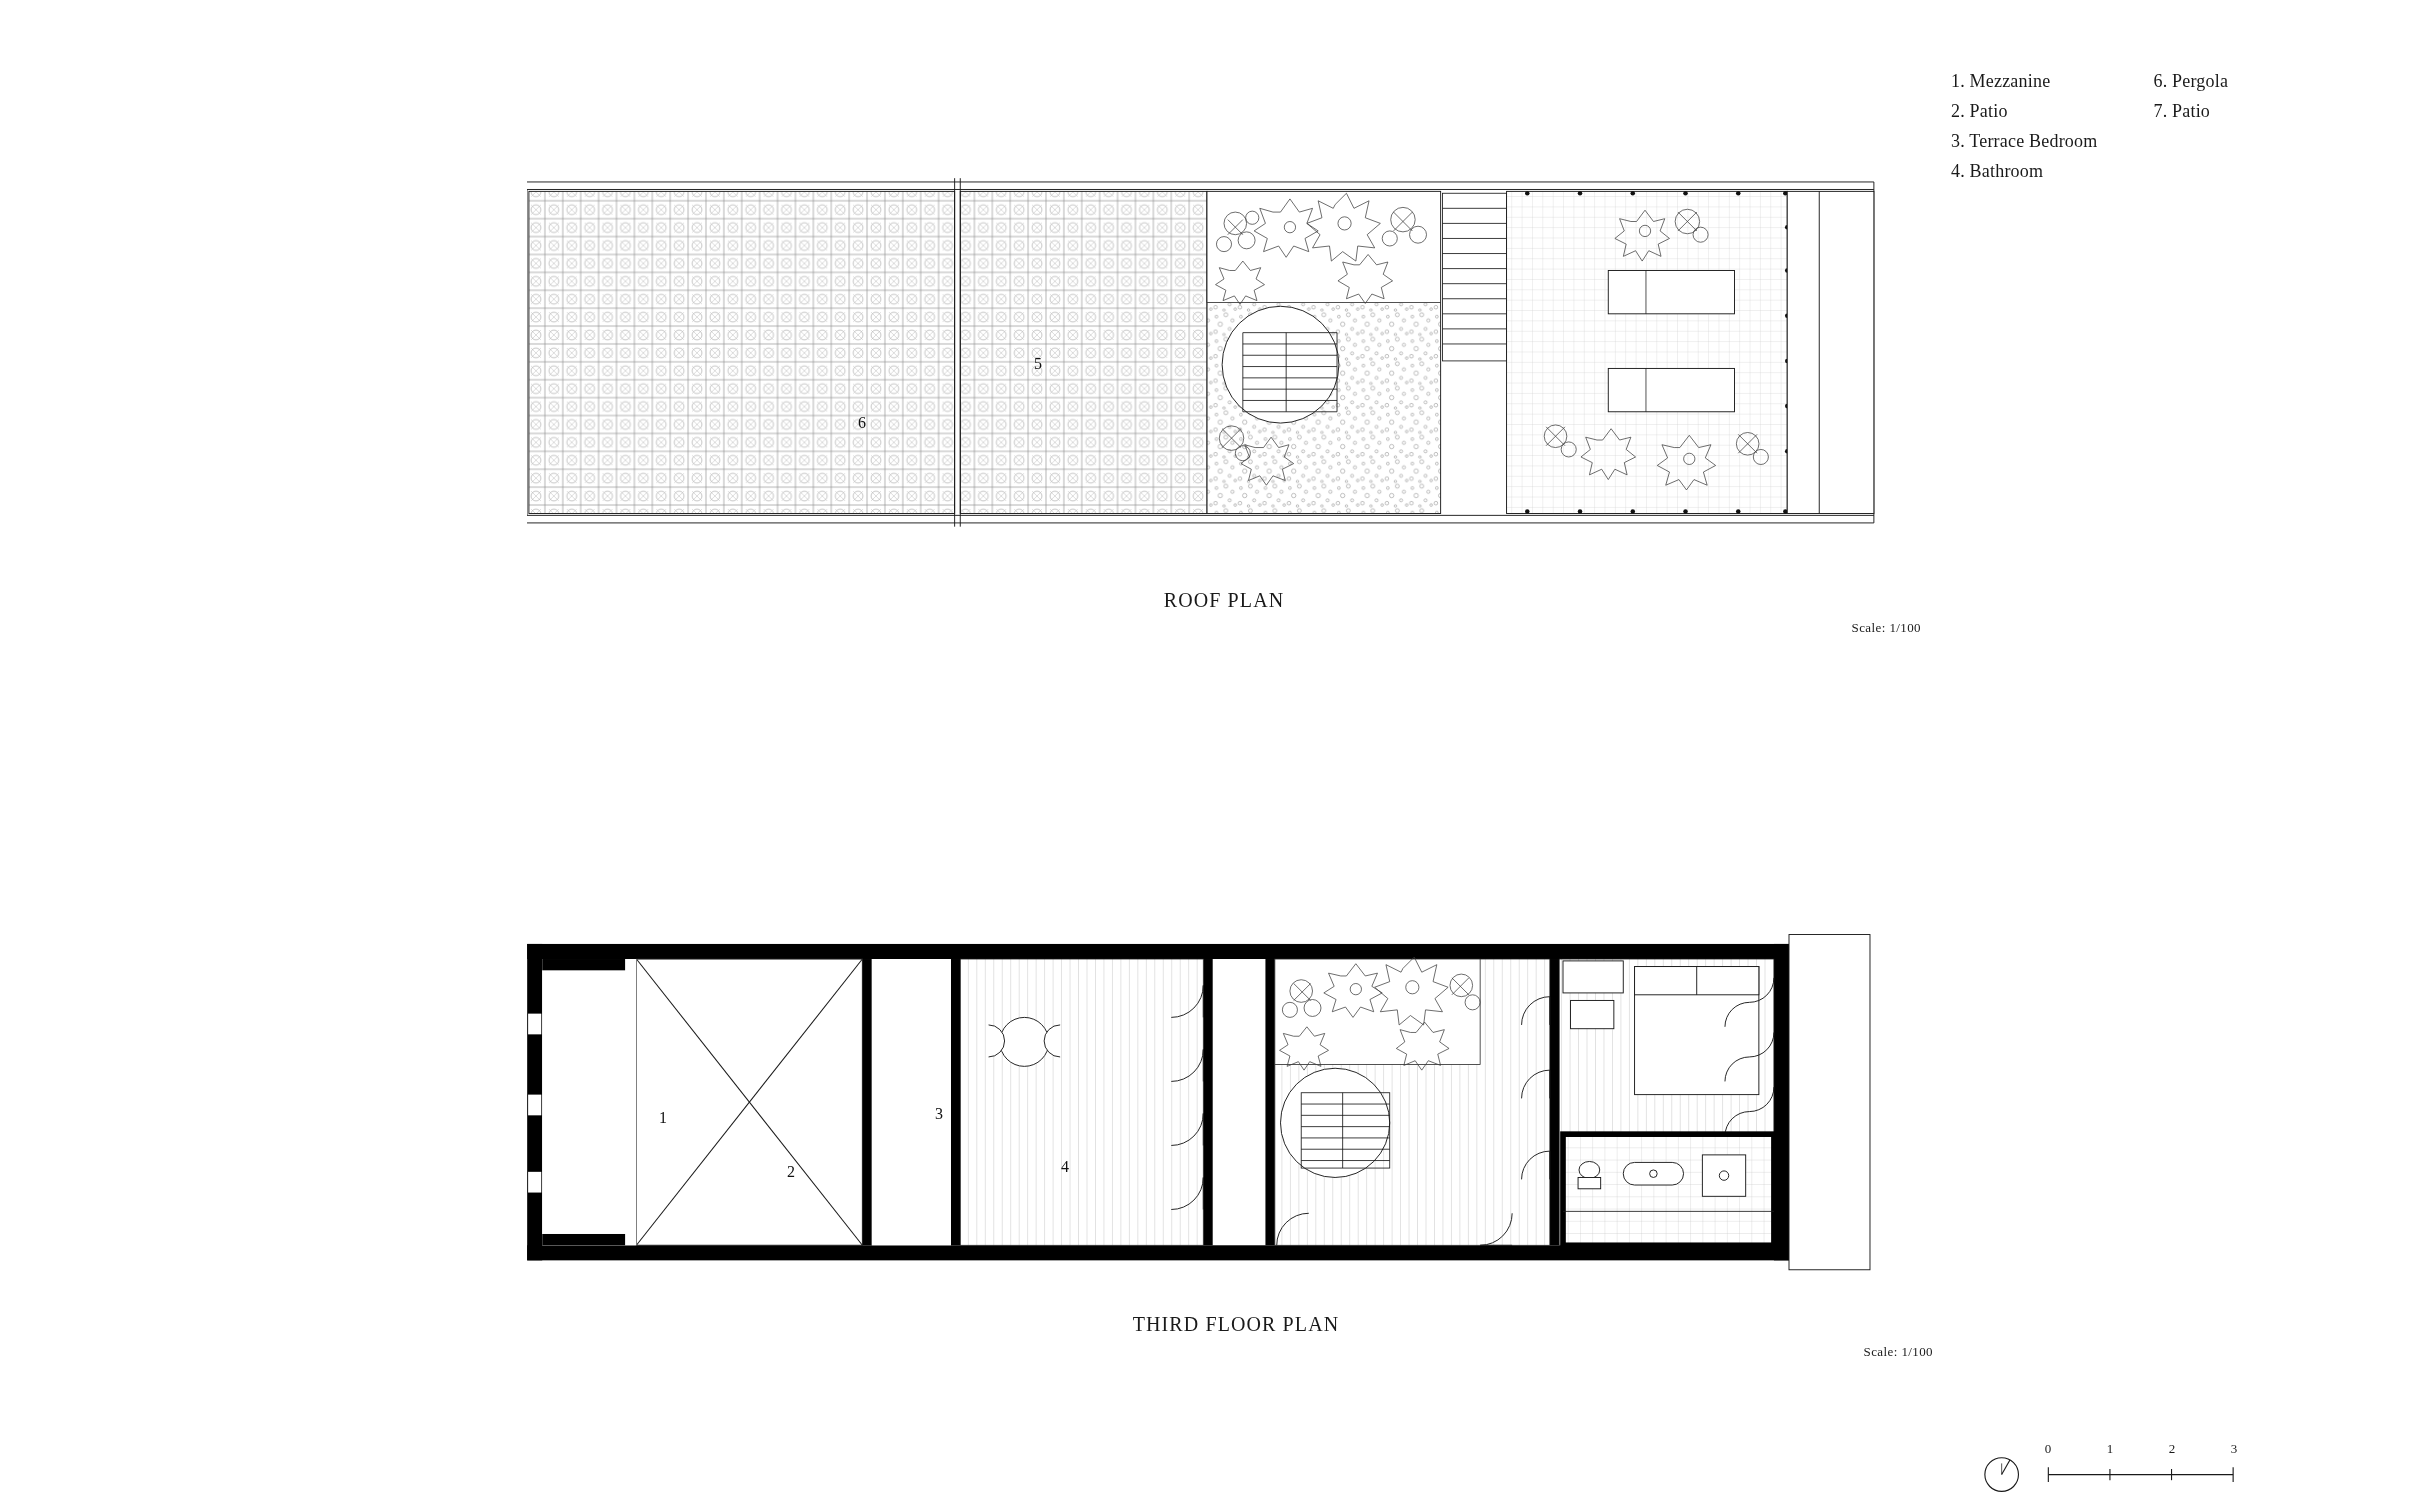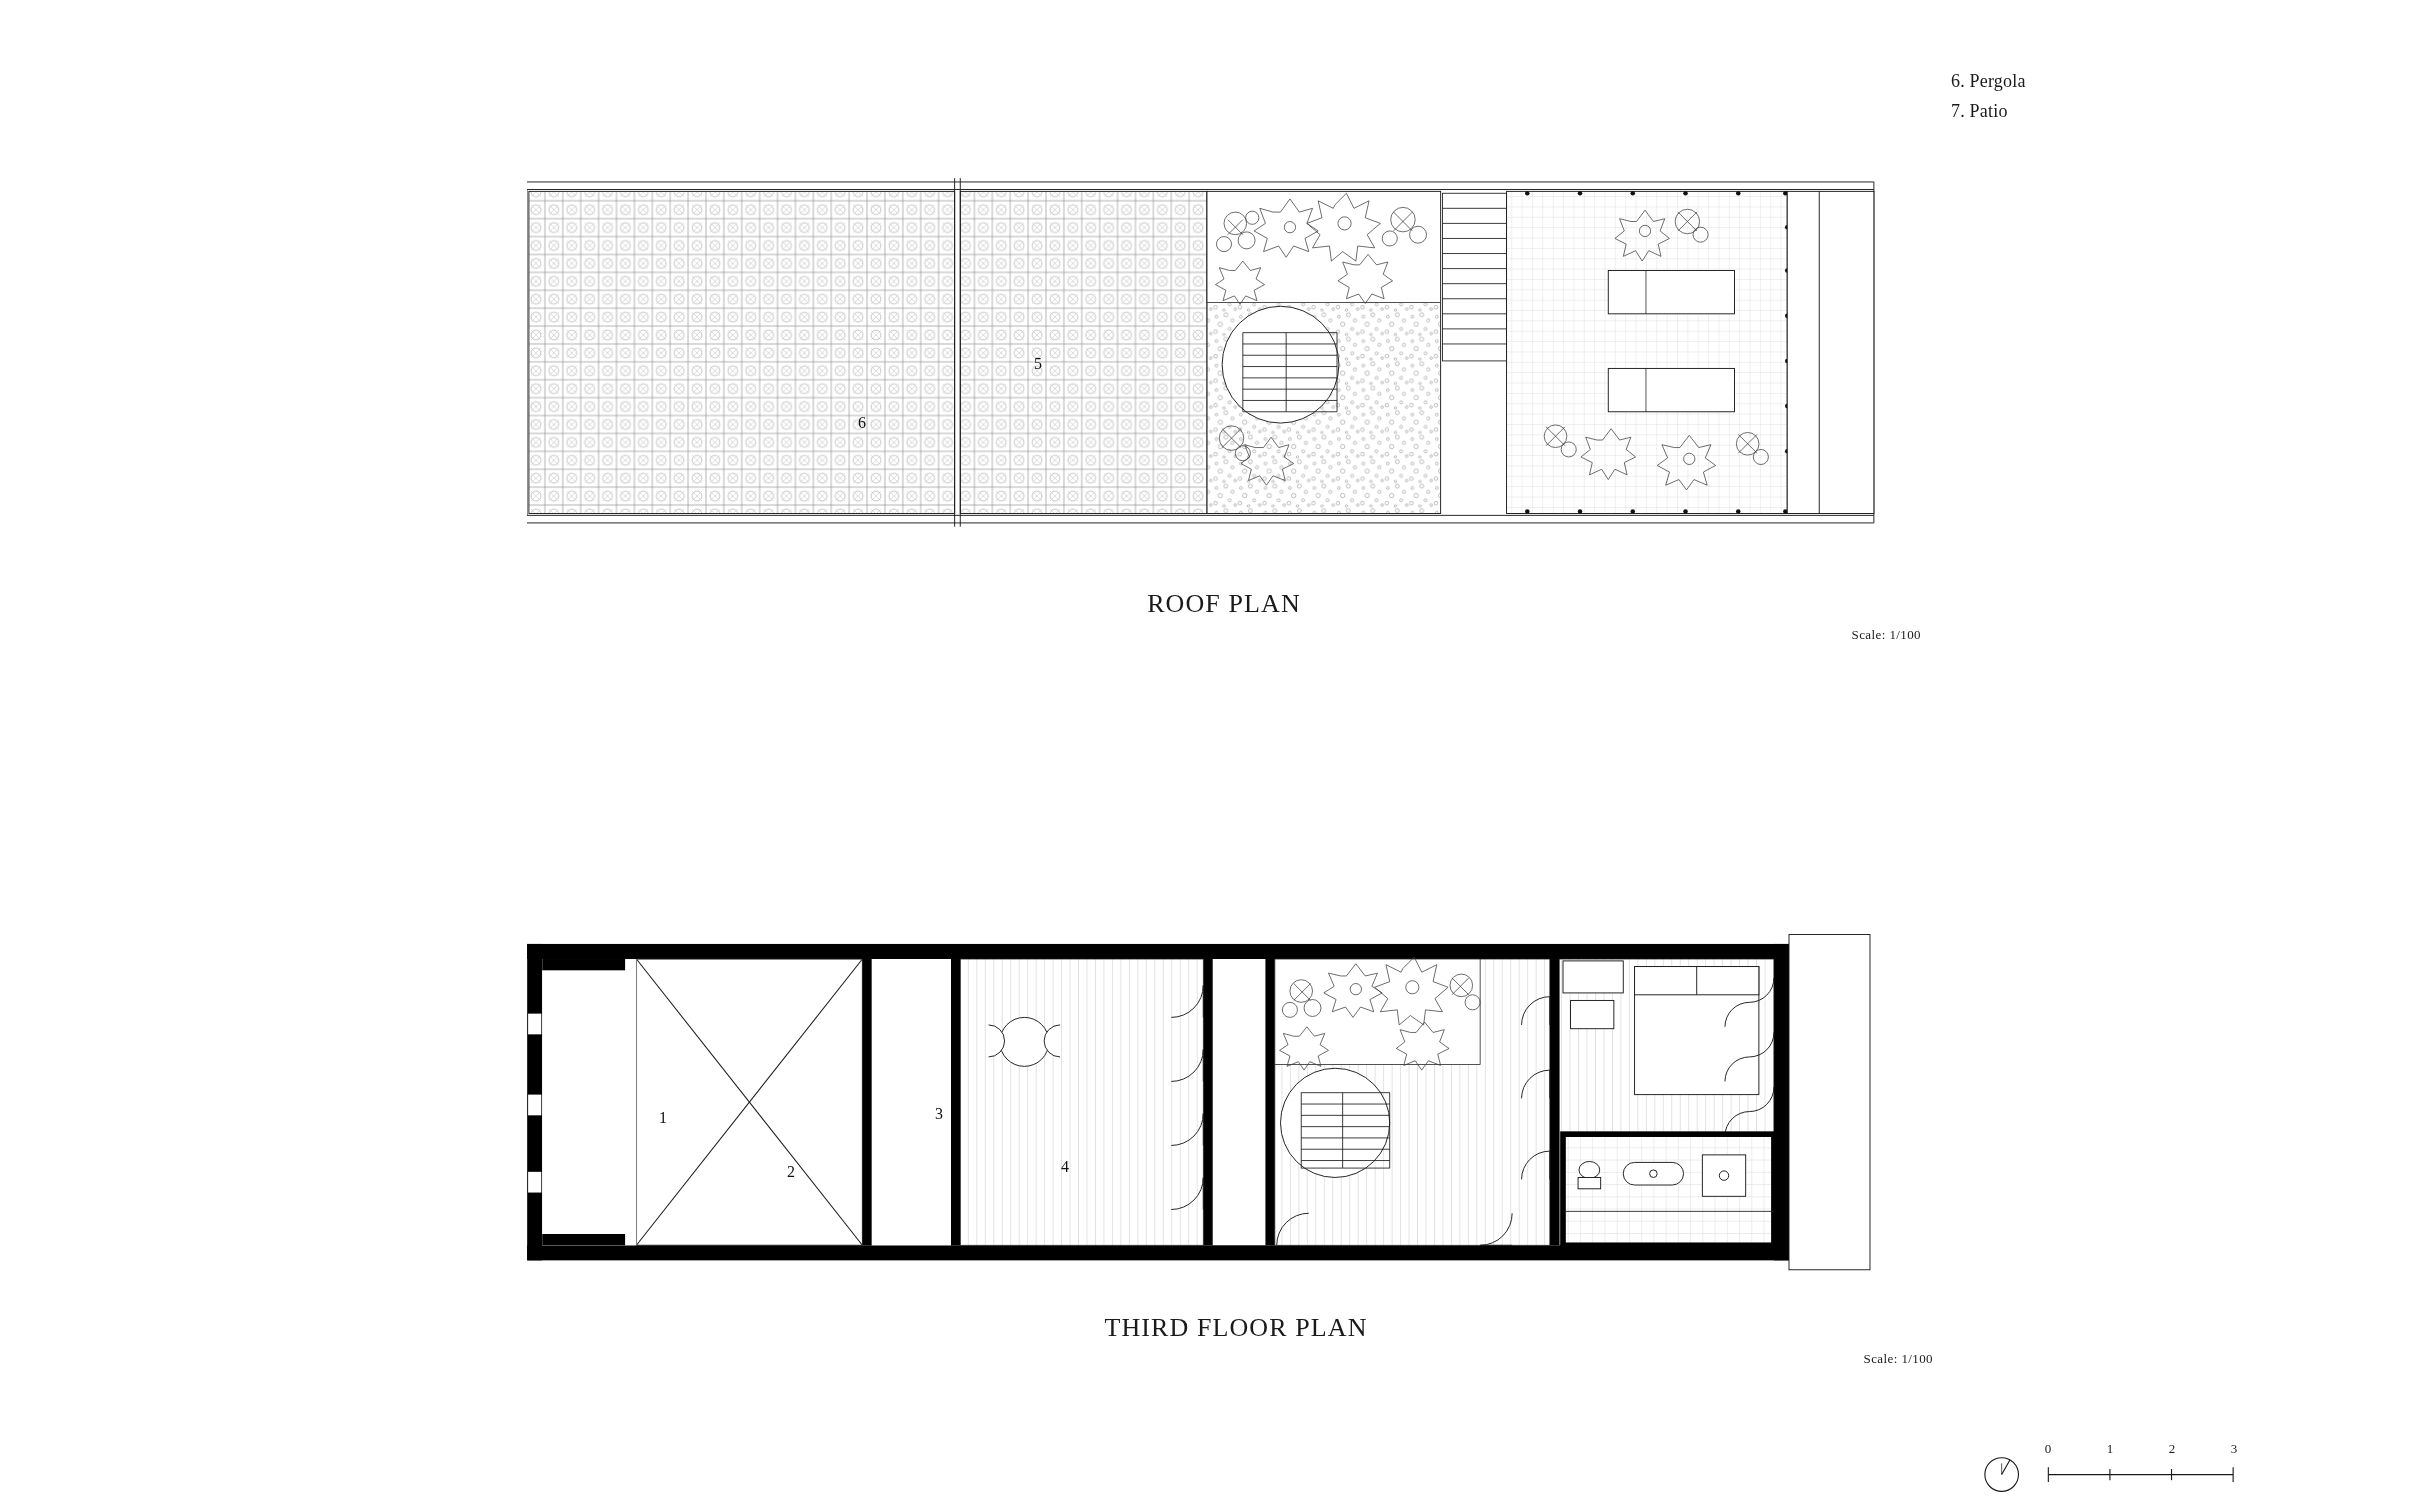--- a/index.html
+++ b/index.html
@@ -41,21 +41,21 @@
   
   .plan-wrap {
     position: absolute;
   }
   .caption {
     position: absolute;
     text-align: center;
     width: 100%;
   }
   .caption .title {
-    font-size: 26px;
+    font-size: 20px;
     letter-spacing: 1.1px;
   }
   .caption .scale {
     font-size: 13px;
     margin-top: 7.5px;
     letter-spacing: 0.4px;
     text-align: right;
   }
 
   .room-num {
@@ -85,20 +85,26 @@
   #scalebar .tick-labels span {
     position: absolute;
     transform: translateX(-50%);
   }
 </style>
 </head>
 <body>
 
 <div id="legend">
   <div class="legend-cols">
+    <div class="legend-col">
+      <div class="legend-item">1. Mezzanine</div>
+      <div class="legend-item">2. Patio</div>
+      <div class="legend-item">3. Terrace Bedroom</div>
+      <div class="legend-item">4. Bathroom</div>
+    </div>
     <div class="legend-col">
       <div class="legend-item">6. Pergola</div>
       <div class="legend-item">7. Patio</div>
     </div>
   </div>
 </div>
 
 <div class="plan-wrap" id="roof-plan" style="left:527px; top:165px; width:1394px; height:405px;">
 
   <svg width="1394" height="405" viewBox="0 0 1480 430">

